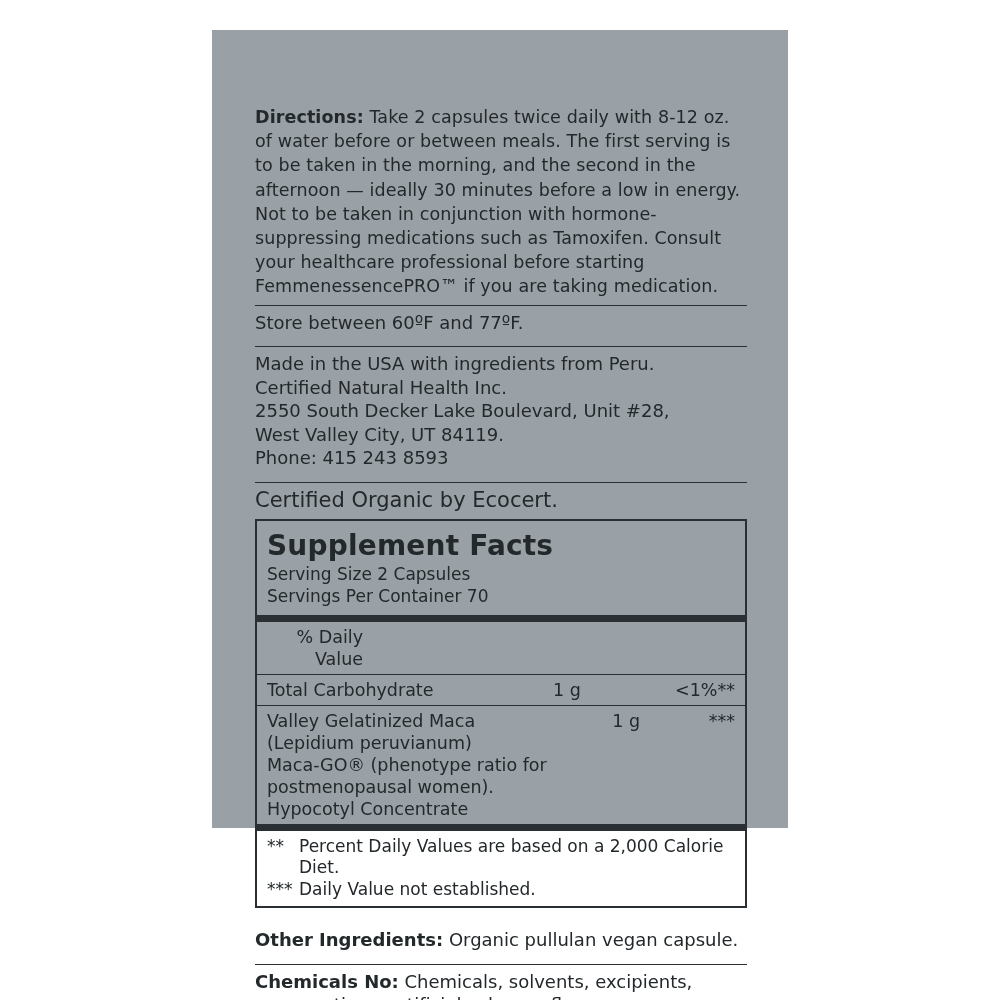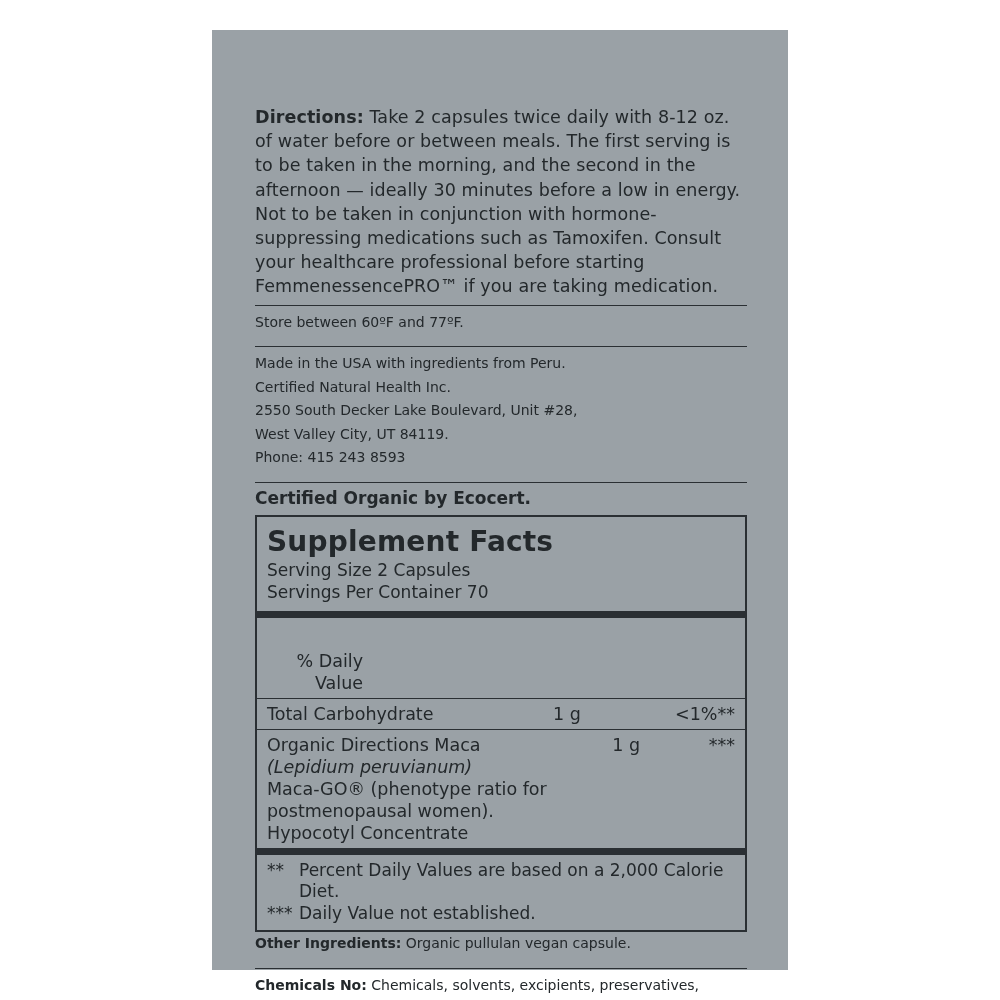--- a/index.html
+++ b/index.html
@@ -11,21 +11,21 @@
     height: 1000px;
     background: #ffffff;
     font-family: "DejaVu Sans", sans-serif;
     overflow: hidden;
   }
   #label-panel {
     position: absolute;
     left: 212px;
     top: 30px;
     width: 576px;
-    height: 940px;
+    height: 798px;
     background: #9aa1a6;
     color: #23282b;
   }
   .content {
     position: absolute;
     left: 43px;
     top: 75px;
     width: 492px;
   }
   .para {
@@ -39,26 +39,26 @@
   .rule {
     border-top: 1.6px solid #2a2f33;
     margin-top: 6px;
     margin-bottom: 0px;
   }
   .block {
     padding-top: 5px;
     padding-bottom: 6px;
   }
   .line {
-    font-size: 14px;
+    font-size: 18px;
     line-height: 23.5px;
   }
   .certified {
-    font-size: 17px;
-    font-weight: bold;
+    font-size: 21px;
+    font-weight: normal;
     padding-top: 5px;
     padding-bottom: 3px;
   }
 
   
   .sf-box {
     border: 2px solid #2a2f33;
     margin-top: 4px;
     background: transparent;
   }
@@ -89,35 +89,35 @@
   }
   .sf-row .c-name { flex: 1 1 auto; }
   .sf-row .c-amt {
     width: 86px;
     text-align: left;
   }
   .sf-row .c-dv {
     width: 96px;
     text-align: right;
   }
-  .sf-row.header .c-dv { text-align: right; margin-top: 28px; }
+  .sf-row.header .c-dv { text-align: right; }
   .sf-sub-lines {
     font-size: 17.5px;
     line-height: 22px;
   }
-  .ital { font-style: italic; }
+  .ital { }
   .footnotes {
     padding: 5px 10px 6px 10px;
     font-size: 17px;
     line-height: 21.5px;
   }
   .fn-row { display: flex; }
   .fn-mark { width: 32px; flex: 0 0 32px; }
   .after-box {
-    padding-top: 0;
+    padding-top: 20px;
   }
   .bold { font-weight: bold; }
 </style>
 </head>
 <body>
 
 <div id="label-panel">
   <div class="content">
 
     <div class="para">
@@ -162,21 +162,21 @@
       <div class="sf-row">
         <div class="c-name">Total Carbohydrate</div>
         <div class="c-amt">1 g</div>
         <div class="c-dv">&lt;1%**</div>
       </div>
 
       <div class="sf-divider-thin"></div>
 
       <div class="sf-row">
         <div class="c-name">
-          <div>Organic Directions Maca</div>
+          <div>Valley Gelatinized Maca</div>
           <div class="sf-sub-lines ital">(Lepidium peruvianum)</div>
           <div class="sf-sub-lines">Maca-GO® (phenotype ratio for postmenopausal women).</div>
           <div class="sf-sub-lines">Hypocotyl Concentrate</div>
         </div>
         <div class="c-amt">1 g</div>
         <div class="c-dv">***</div>
       </div>
 
       <div class="sf-divider-thick"></div>
 

